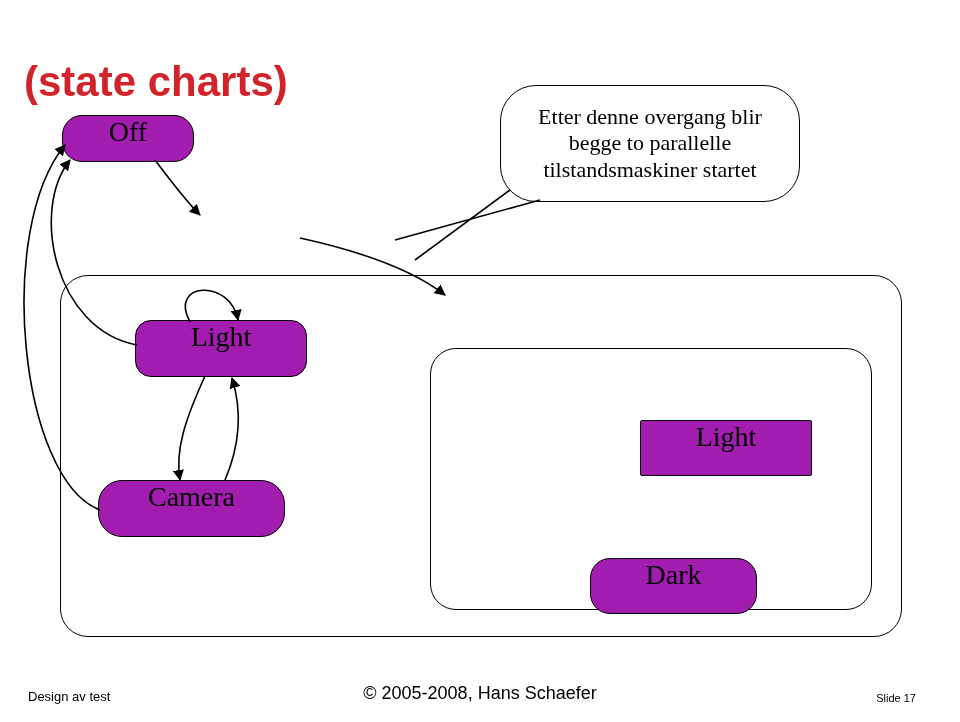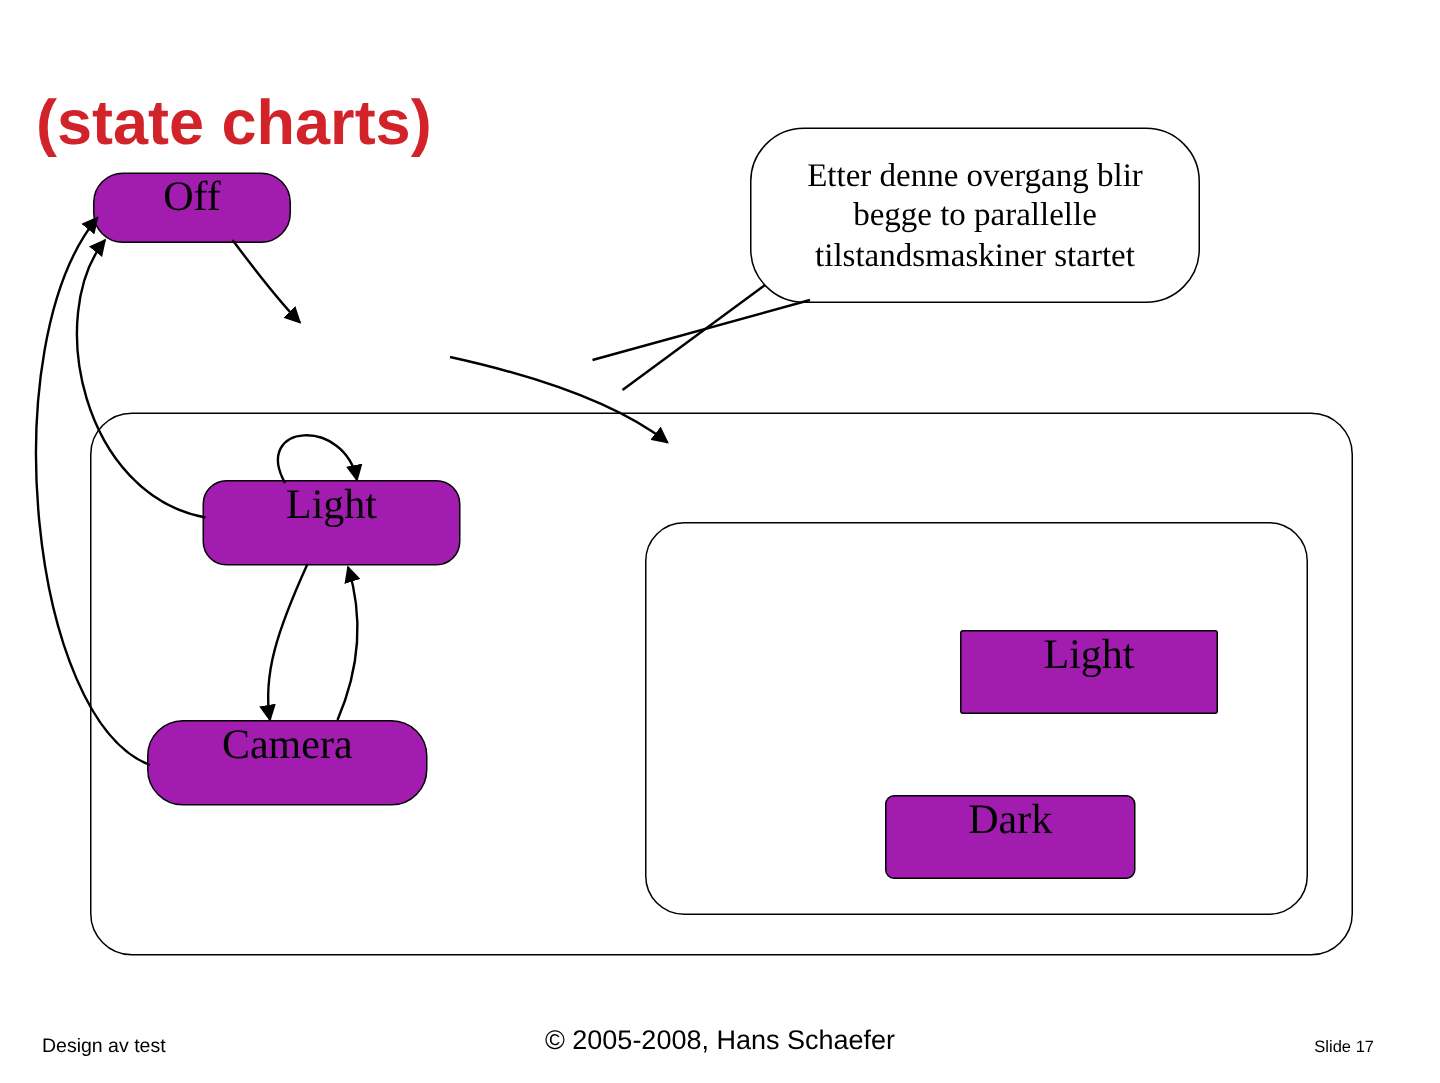--- a/index.html
+++ b/index.html
@@ -44,21 +44,21 @@
     <span>Camera</span>
   </div>
 
 
   <div class="region" style="left:430px;top:348px;width:440px;height:260px;border-radius:26px;z-index:1"></div>
 
   <div class="state" style="left:640px;top:420px;width:170px;height:54px;border-radius:2px;z-index:3">
     <span>Light</span>
   </div>
 
-  <div class="state" style="left:590px;top:530px;width:165px;height:54px;border-radius:6px;z-index:3">
+  <div class="state" style="left:590px;top:558px;width:165px;height:54px;border-radius:20px;z-index:3">
     <span>Dark</span>
   </div>
 
   <div class="footer-left">Design av test</div>
   <div class="footer-center">© 2005-2008, Hans Schaefer</div>
   <div class="footer-right">Slide 17</div>
 
   <svg class="overlay" viewBox="0 0 960 722">
     <defs>
       <marker id="arr" viewBox="0 0 10 10" refX="9" refY="5" markerWidth="7" markerHeight="7" orient="auto-start-reverse">

